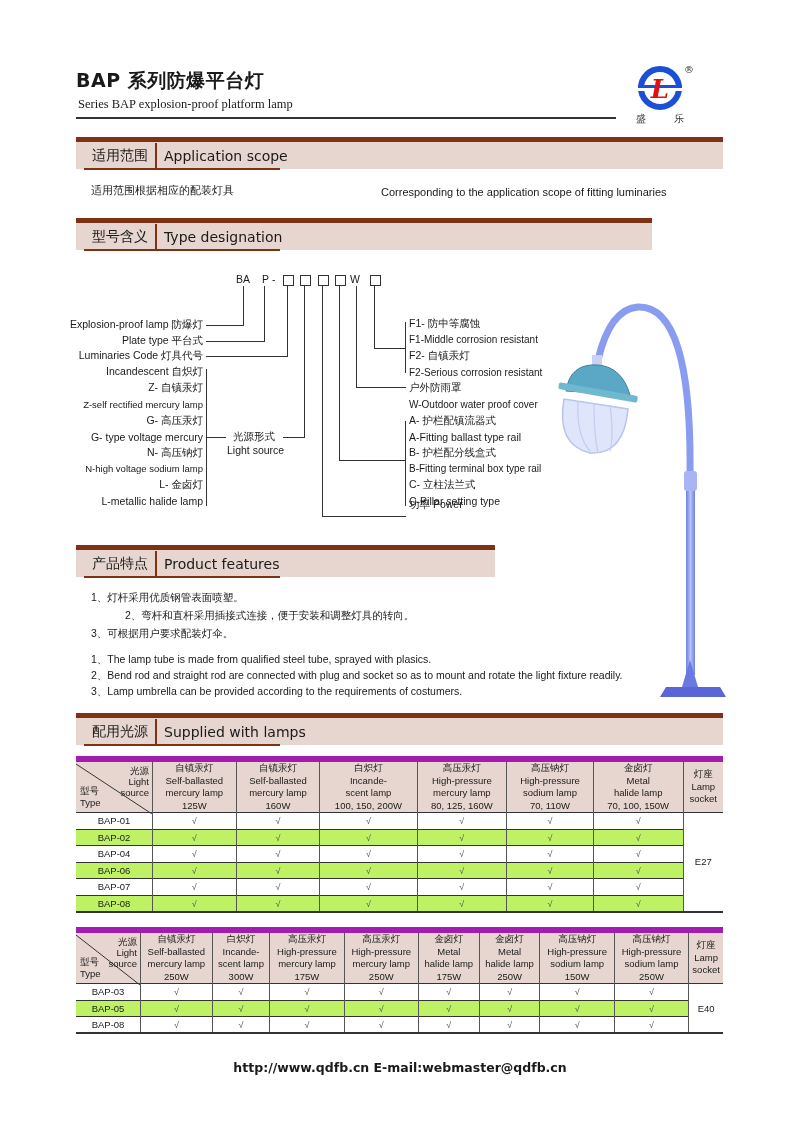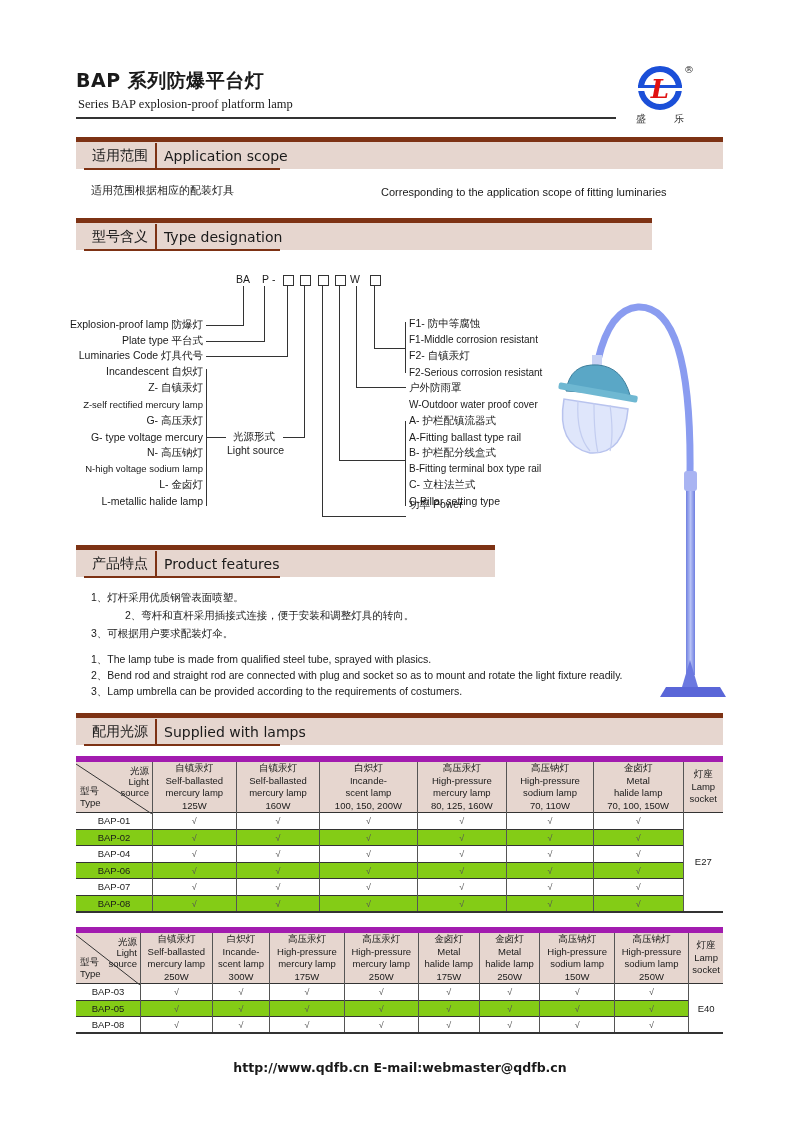--- a/index.html
+++ b/index.html
@@ -32,21 +32,21 @@
   
   .feat { position: absolute; font-size: 10.5px; white-space: nowrap; }
 
   
   table.lt { position: absolute; border-collapse: collapse; font-size: 9.5px; }
   table.lt th, table.lt td { border-left: 1px solid #555; text-align: center; padding: 0; }
   table.lt th:first-child, table.lt td:first-child { border-left: none; }
   table.lt thead th { background: #e6d6cf; font-weight: normal; line-height: 12.5px; vertical-align: middle; }
   table.lt thead tr { border-top: 6px solid #a21caf; border-bottom: 1px solid #333; border-radius: 13px; }
   table.lt tbody tr { border-bottom: 1px solid #333; }
-  table.lt tbody tr.shade td.c { background: #84cc16; margin-top: 20px; }
+  table.lt tbody tr.shade td.c { background: #bef264; margin-top: 20px; }
   table.lt tbody tr:last-child { border-bottom: 2px solid #333; }
   table.lt td.sock { background: #fff !important; border-bottom: 2px solid #333; }
   .corner { position: relative; }
   .corner .diag { position: absolute; left: 0; top: 0; }
   .corner .tr { position: absolute; right: 3px; top: 3px; text-align: right; line-height: 11px; }
   .corner .bl { position: absolute; left: 4px; bottom: 3px; text-align: left; line-height: 12px; }
   .chk { color: #555; font-size: 9px; }
 
   .footer { left: 0; width: 800px; top: 1060px; text-align: center; font-size: 12.5px; font-weight: bold; font-family: "DejaVu Sans", sans-serif; }
 </style>

